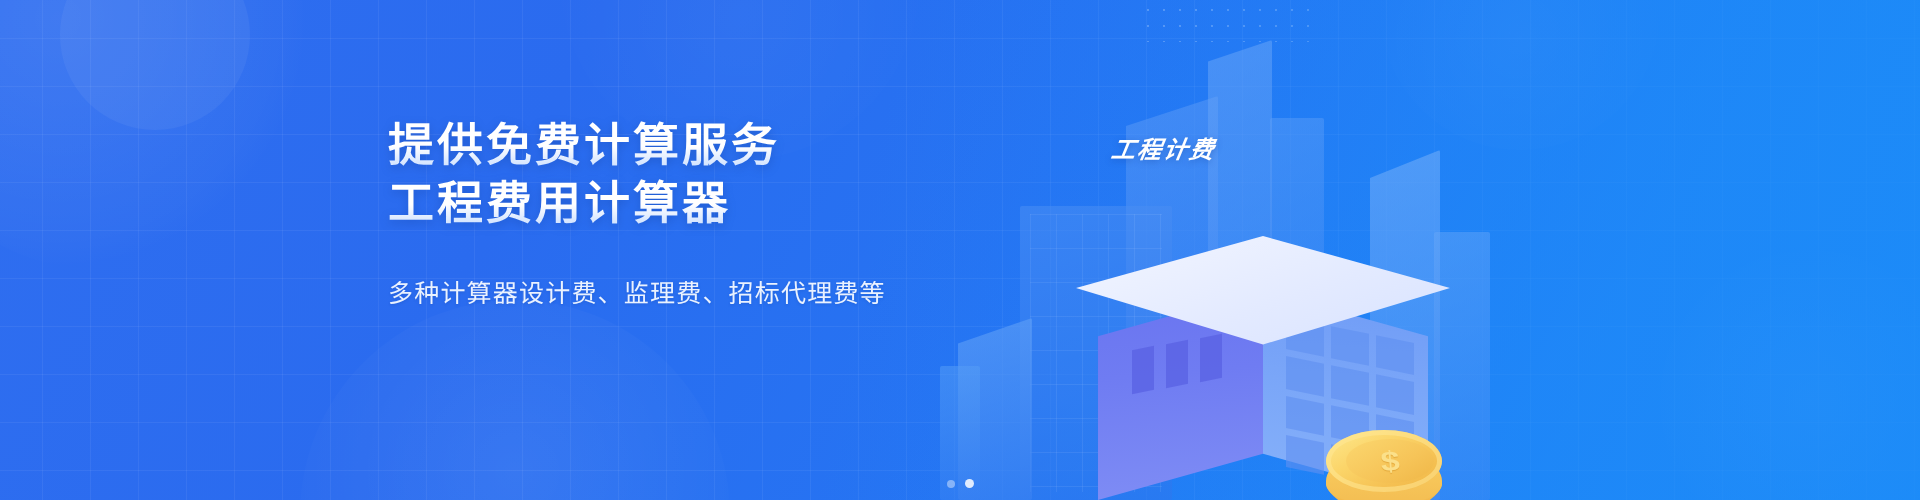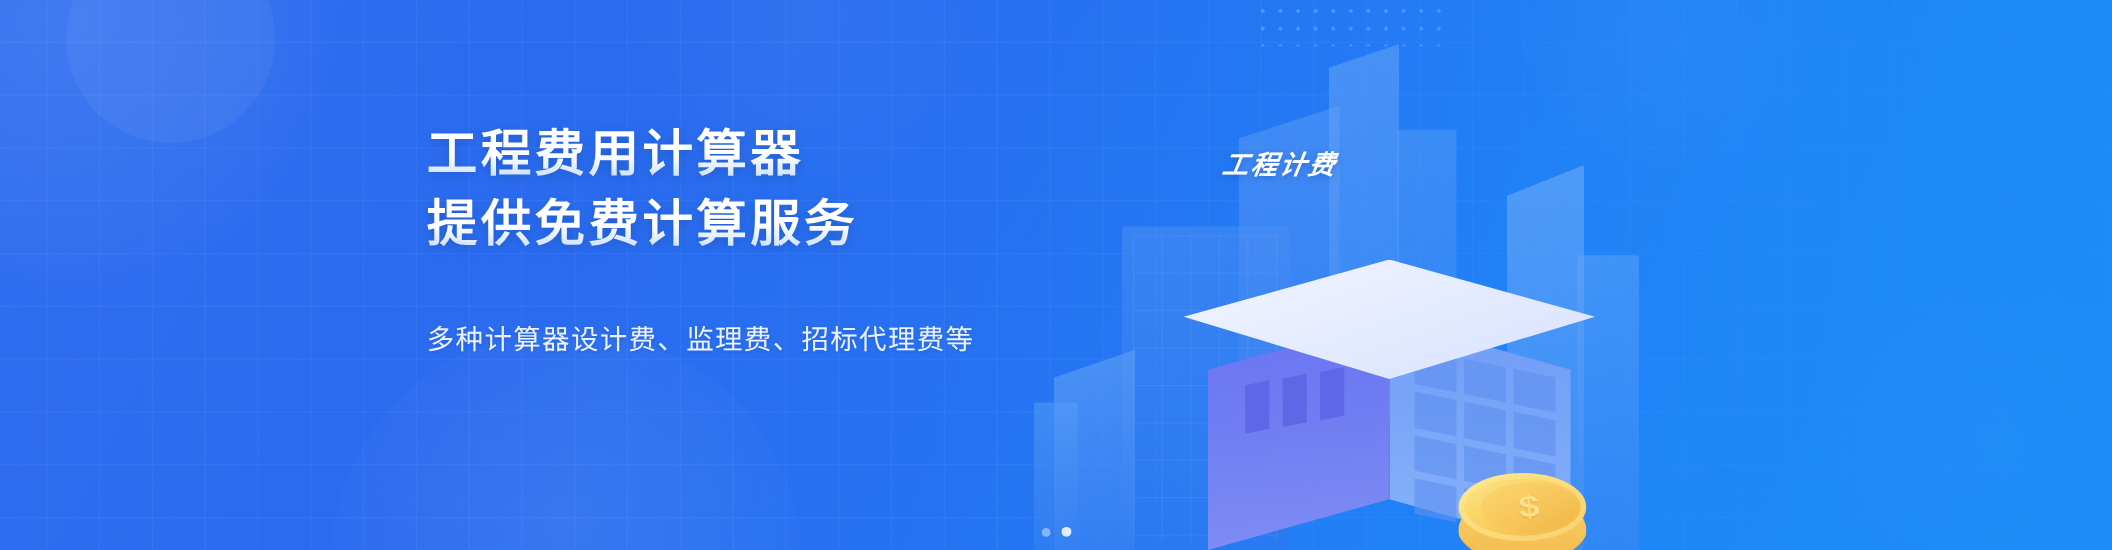--- a/index.html
+++ b/index.html
@@ -60,21 +60,21 @@
     font-size:46px; line-height:58px; font-weight:bold; letter-spacing:3px;
     color:#ffffff;
     background:linear-gradient(180deg,#ffffff 0%,#ffffff 52%,#dbe9ff 78%,#c4dbff 100%);
     -webkit-background-clip:text; background-clip:text;
     -webkit-text-fill-color:transparent; color:transparent;
     filter:drop-shadow(0 3px 5px rgba(16,55,140,.30));
     white-space:nowrap;
   }
   .headline.l2{ margin-top:6px; }
 
-  .subcopy{ margin-top:56px; }
+  .subcopy{ margin-top:40px; }
   .subline{
     font-size:25px; line-height:42px; letter-spacing:1.2px;
     color:#eaf2ff; white-space:nowrap;
     text-shadow:0 1px 3px rgba(16,55,140,.22);
   }
 
   
   .illus{ position:absolute; right:340px; top:0; width:640px; height:500px; }
 
   .sky-bldg{position:absolute; border-radius:2px;}
@@ -266,22 +266,22 @@
             <div class="coin-s">$</div>
           </div>
         </div>
       </div>
     </div>
 
     <div class="illus-label">工程计费</div>
   </div>
 
   <div class="copy">
+    <div class="headline l2">提供免费计算服务</div>
     <div class="headline l1">工程费用计算器</div>
-    <div class="headline l2">提供免费计算服务</div>
     <div class="subcopy">
       <div class="subline">多种计算器设计费、监理费、招标代理费等</div>
     </div>
   </div>
 
   <div class="dots">
     <span class="dot"></span>
     <span class="dot active"></span>
   </div>
 

